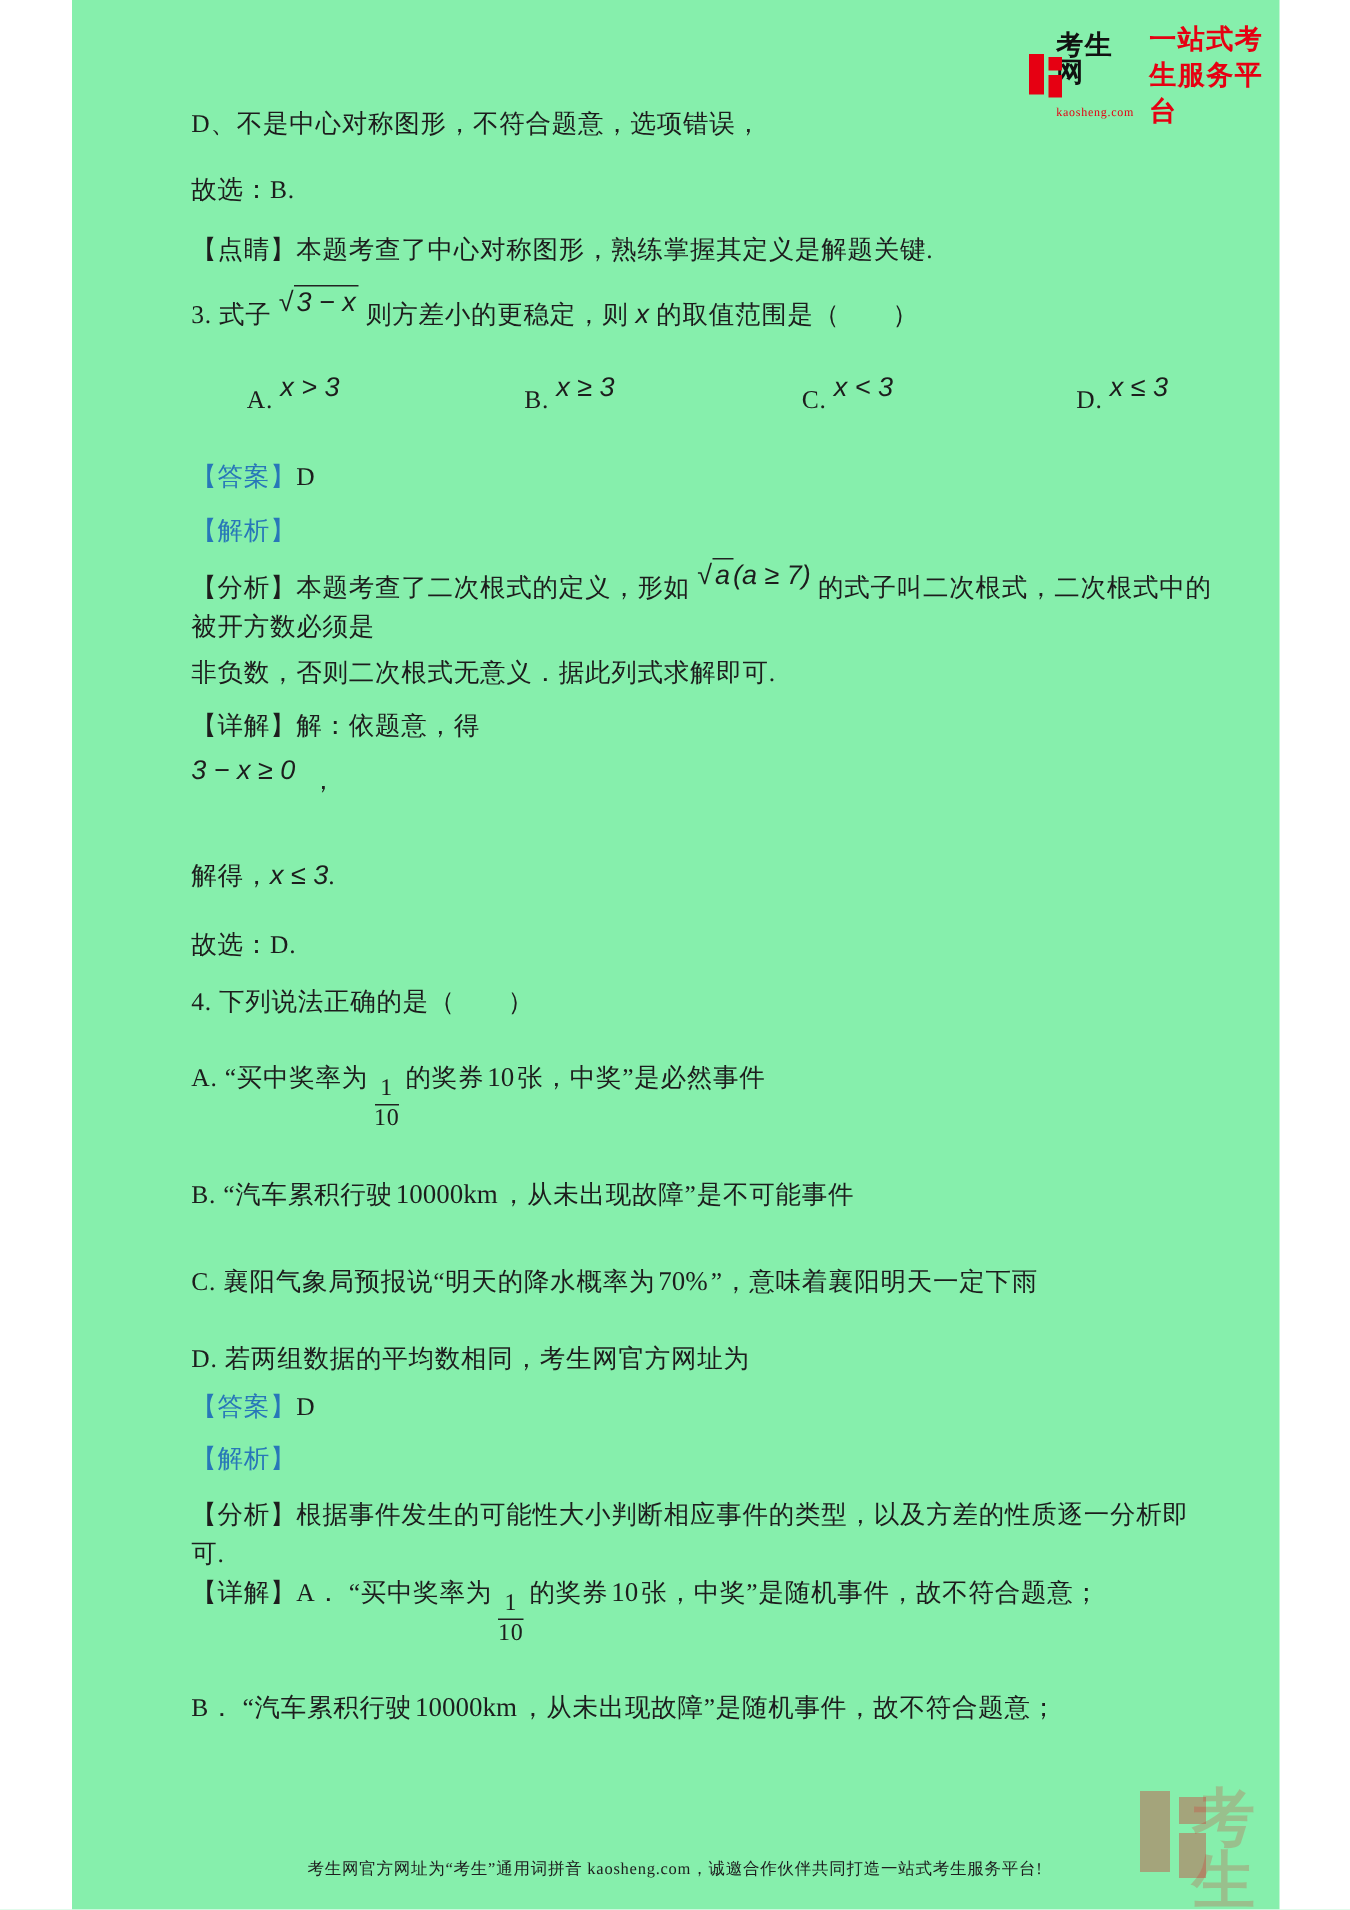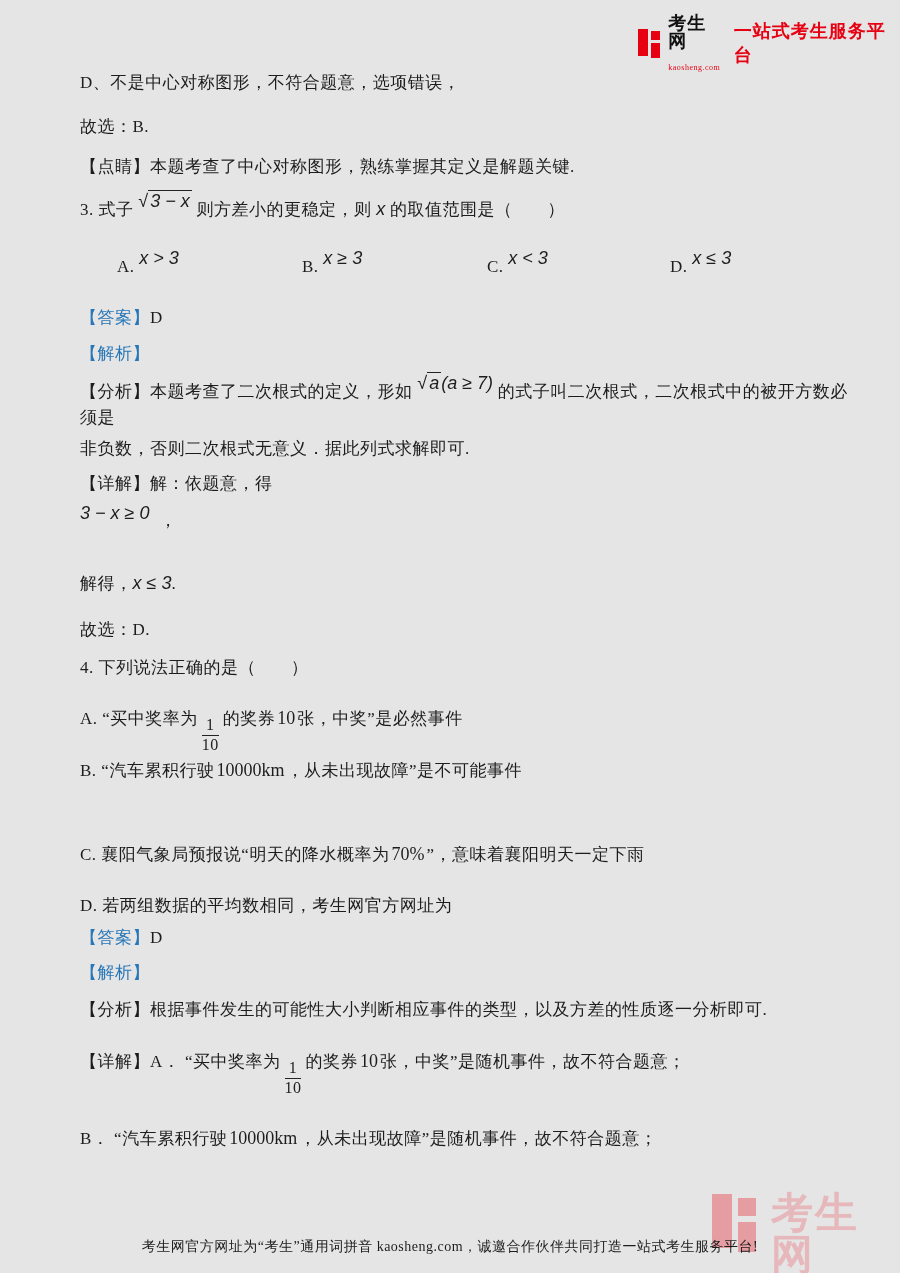--- a/index.html
+++ b/index.html
@@ -1,19 +1,19 @@
 <!DOCTYPE html>
 <html><head>
 <meta charset="utf-8">
 <style>
   * { margin:0; padding:0; box-sizing:border-box; }
   html, body { background:#ffffff; }
   .page {
-    position:relative; width:900px; height:1273px; margin:0 auto;
-    background:#e5e5e5; overflow:hidden;
+    position:relative; width:805px; height:1273px; margin:0 auto;
+    background:#86efac; overflow:hidden;
     font-family:"Liberation Serif","DejaVu Serif",serif;
     color:#1d1d1d;
   }
   .p { position:absolute; left:80px; right:44px; font-size:17px; line-height:26px; letter-spacing:0.5px; }
   .label-blue { color:#2877B8; }
   .math { font-family:Liberation Sans, sans-serif; font-style:italic; font-size:18px; letter-spacing:0; }
   .mnum { font-style:normal; font-family:"Liberation Serif","DejaVu Serif",serif; font-size:18px; letter-spacing:0; margin:0 2px; }
   .raised { position:relative; top:-8px; display:inline-block; }
   .radical { white-space:nowrap; }
   .sqrt-sign { font-style:normal; }
@@ -43,21 +43,21 @@
 
   
   .watermark { position:absolute; left:712px; top:1192px; display:flex; align-items:flex-start; opacity:0.9; }
   .wm-mark { position:relative; width:52px; height:62px; margin-right:8px; opacity:0.35; }
   .wm-mark .bar-left  { position:absolute; left:0; top:2px; width:20px; height:54px; background:#e60012; }
   .wm-mark .sq        { position:absolute; left:26px; top:6px; width:18px; height:18px; background:#e60012; }
   .wm-mark .bar-right { position:absolute; left:26px; top:30px; width:18px; height:30px; background:#e60012; }
   .wm-text { display:flex; flex-direction:column; line-height:1; }
   .wm-brand { font-size:42px; font-weight:bold; color:rgba(230,0,18,0.22); letter-spacing:2px; }
 
-  .footer-line { position:absolute; left:0; right:0; top:1238px; text-align:center; font-size:14px; color:#1d1d1d; letter-spacing:0.5px; }
+  .footer-line { position:absolute; left:0; right:0; top:1238px; text-align:center; font-size:11px; color:#1d1d1d; letter-spacing:0.5px; }
 </style>
 </head>
 <body>
 
 <div class="page">
 
   <div class="header-logo">
     <div class="logo-mark">
       <span class="bar-left"></span>
         <span class="sq"></span>
@@ -131,21 +131,21 @@
   </div>
 
   <div class="p" style="top:705px">
     <span>A.</span>
     <span>“买中奖率为</span><span class="frac">
         <span class="num">1</span>
         <span class="den">10</span>
       </span><span>的奖券</span><span class="mnum">10</span><span>张，中奖”是必然事件</span>
   </div>
 
-  <div class="p" style="top:757px">
+  <div class="p" style="top:783px">
     <span>B.</span>
     <span>“汽车累积行驶</span><span class="mnum">10000km</span><span>，从未出现故障”是不可能事件</span>
   </div>
 
   <div class="p" style="top:841px">
     <span>C.</span>
     <span>襄阳气象局预报说“明天的降水概率为</span><span class="mnum">70%</span><span>”，意味着襄阳明天一定下雨</span>
   </div>
 
   <div class="p" style="top:893px">

